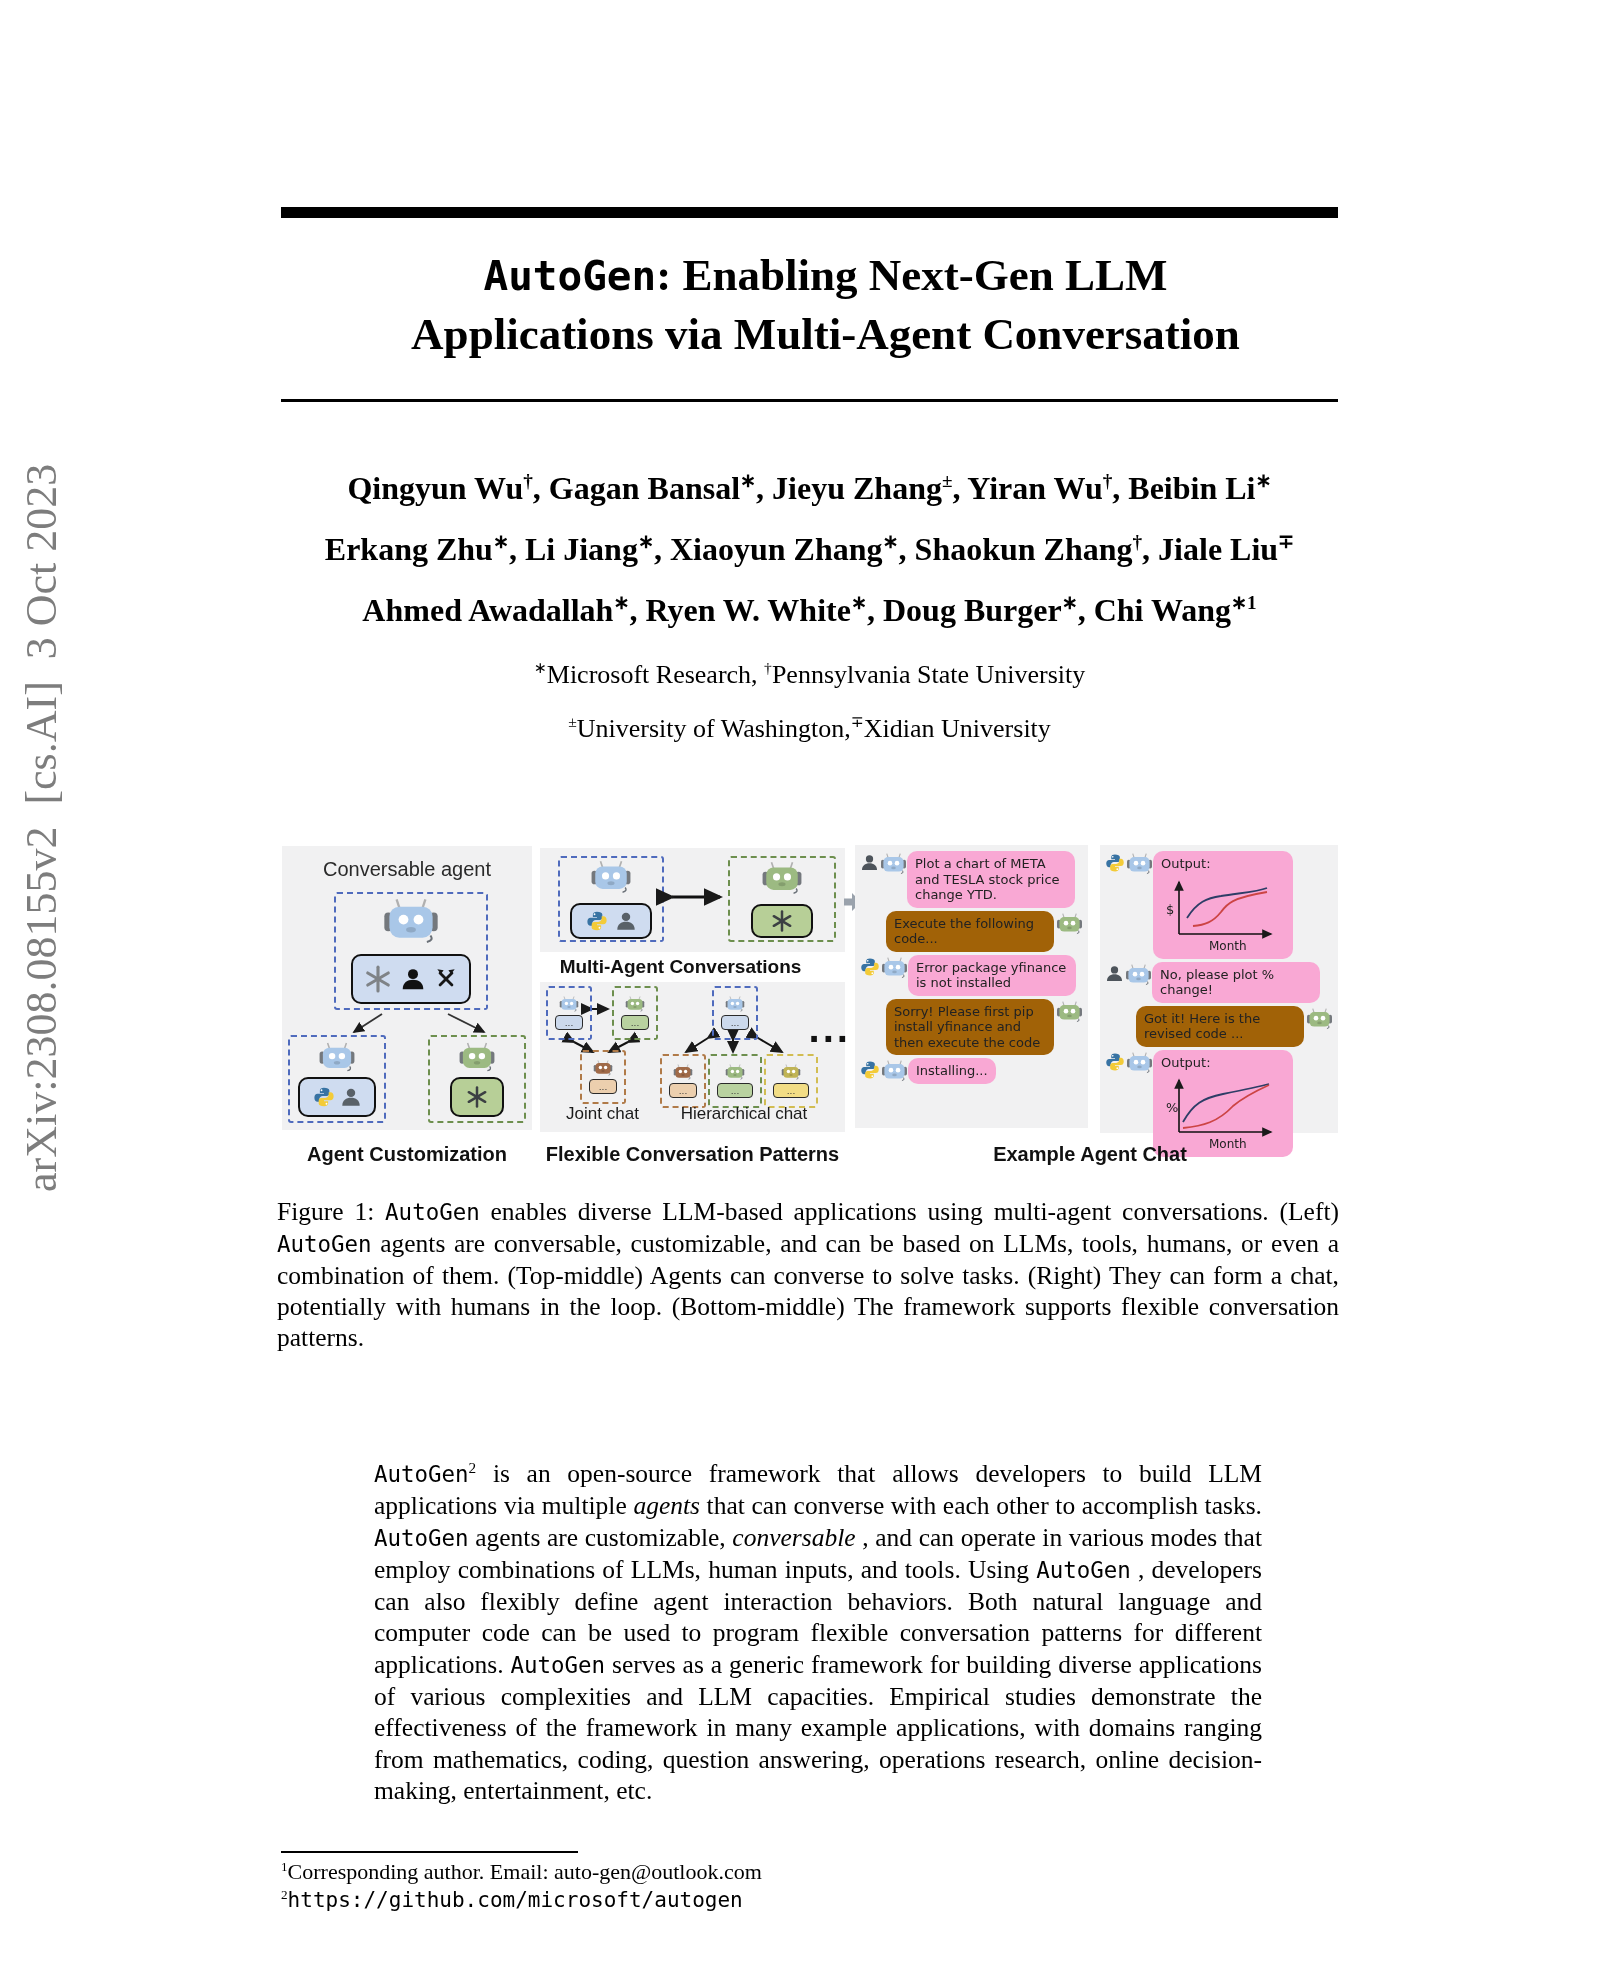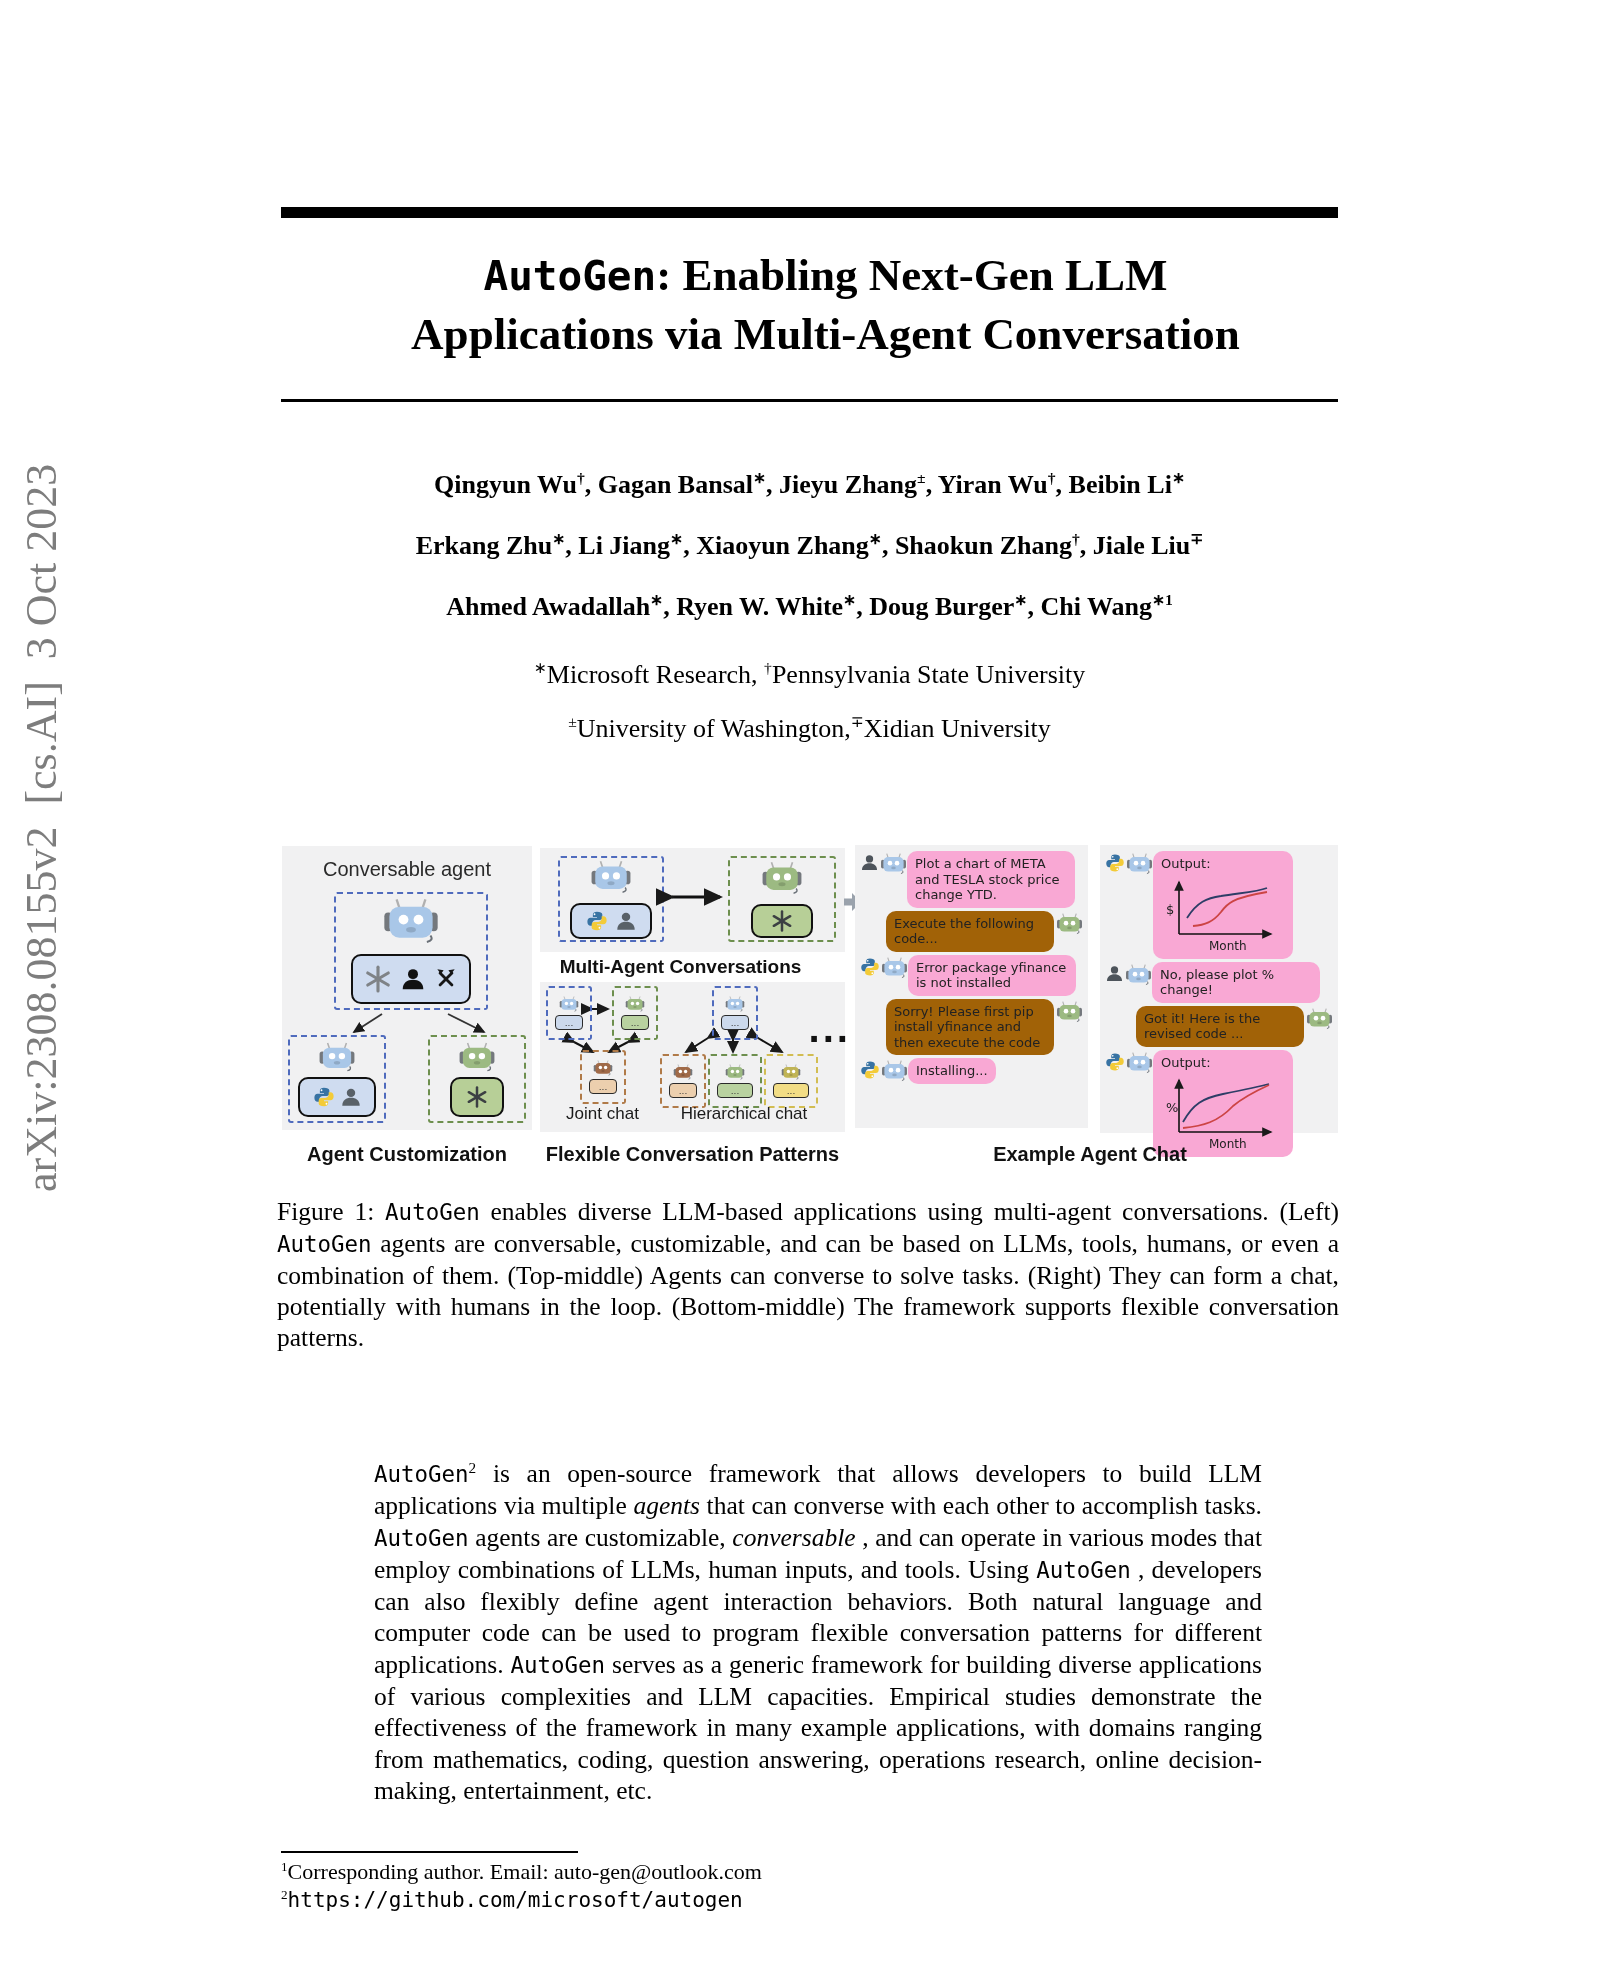--- a/index.html
+++ b/index.html
@@ -23,21 +23,21 @@
   .title { position:absolute; left:281px; top:230px; width:1057px; margin:16px;
     text-align:center; font-weight:bold; font-size:45px; line-height:58px; color:#000; }
   .title .mono { font-size:41px; }
 
   .mono { font-family:"DejaVu Sans Mono", monospace; }
   .it { font-style:italic; }
   sup { font-size:60%; line-height:0; vertical-align:super; }
 
   
   .author-line { position:absolute; left:281px; width:1057px; text-align:center;
-    font-weight:bold; font-size:26px; }
+    font-weight:bold; font-size:32px; }
   .affil-line { position:absolute; left:281px; width:1057px; text-align:center; font-size:26px; }
 
   
   .panel { position:absolute; background:#f1f1f2; }
   #panelA { left:282px; top:846px; width:250px; height:284px; }
   #panelB { left:540px; top:848px; width:305px; height:104px; }
   #panelC { left:540px; top:982px; width:305px; height:150px; }
   #panelD { left:855px; top:845px; width:233px; height:283px; }
   #panelE { left:1100px; top:845px; width:238px; height:288px; }
   .fig-big-caption { position:absolute; top:1143px; text-align:center;

